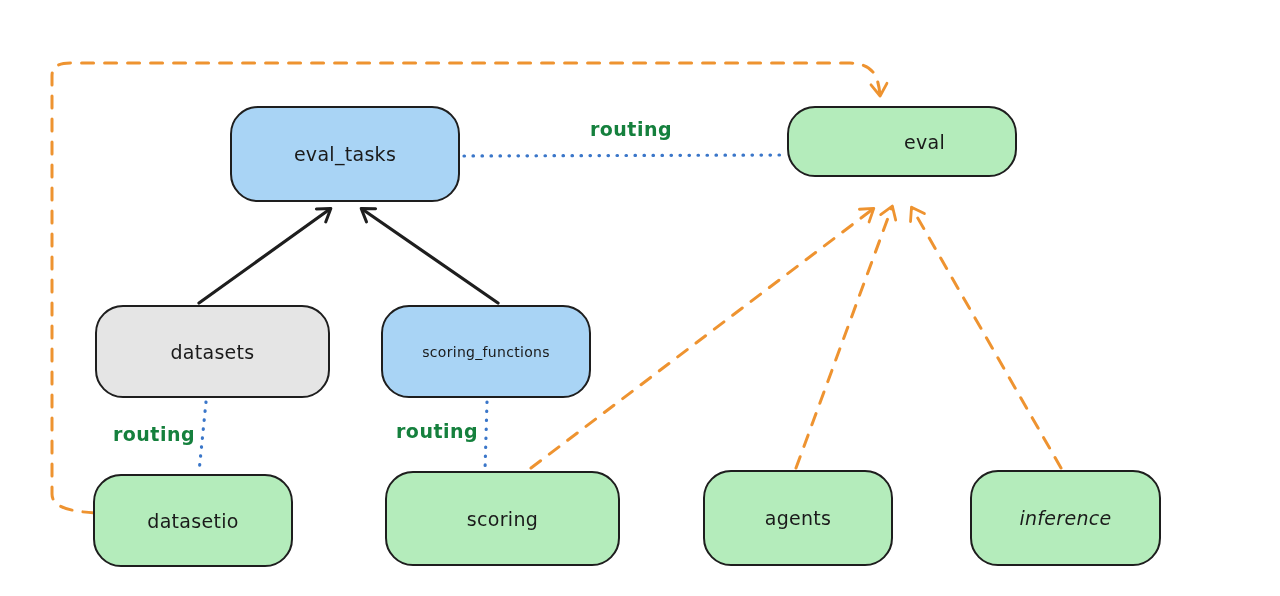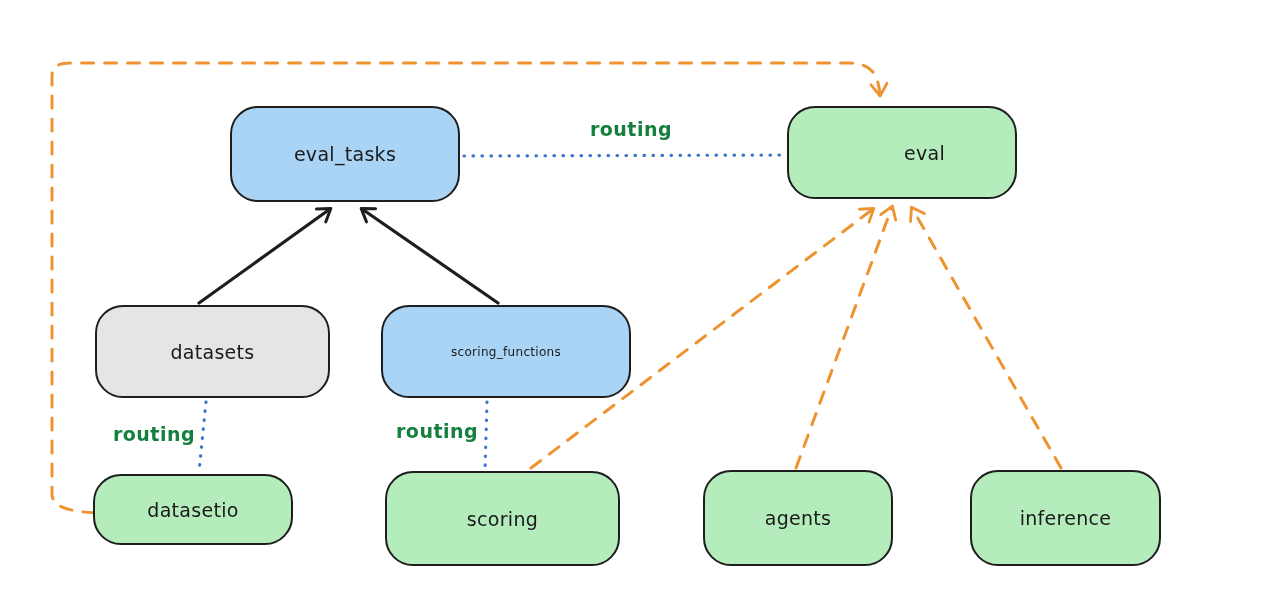--- a/index.html
+++ b/index.html
@@ -25,27 +25,27 @@
     display: flex;
     align-items: center;
     justify-content: center;
     font-size: 19px;
     color: #1a1a1a;
     letter-spacing: 0.3px;
     box-sizing: border-box;
   }
   
   .n-eval_tasks        { left:230px; top:106px; width:230px; height:96px; }
-  .n-eval              { left:787px; top:106px; width:230px; height:93px;padding-left:45px; }
+  .n-eval              { left:787px; top:106px; width:230px; height:71px;padding-left:45px; }
   .n-datasets          { left:95px;  top:305px; width:235px; height:93px; }
-  .n-scoring_functions { left:381px; top:305px; width:250px; height:93px; font-size:12px; }
-  .n-datasetio         { left:93px;  top:474px; width:200px; height:71px; }
+  .n-scoring_functions { left:381px; top:305px; width:210px; height:93px; font-size:14px; }
+  .n-datasetio         { left:93px;  top:474px; width:200px; height:93px; }
   .n-scoring           { left:385px; top:471px; width:235px; height:95px; }
   .n-agents            { left:703px; top:470px; width:190px; height:96px; }
-  .n-inference         { left:970px; top:470px; width:191px; height:96px; }
+  .n-inference         { left:970px; top:470px; width:191px; height:96px;font-style:italic; }
 
   .edge-label {
     position: absolute;
     z-index: 3;
     color: #15803d;
     font-size: 19px;
     font-weight: 700;
     letter-spacing: 0.5px;
     text-align: center;
   }

